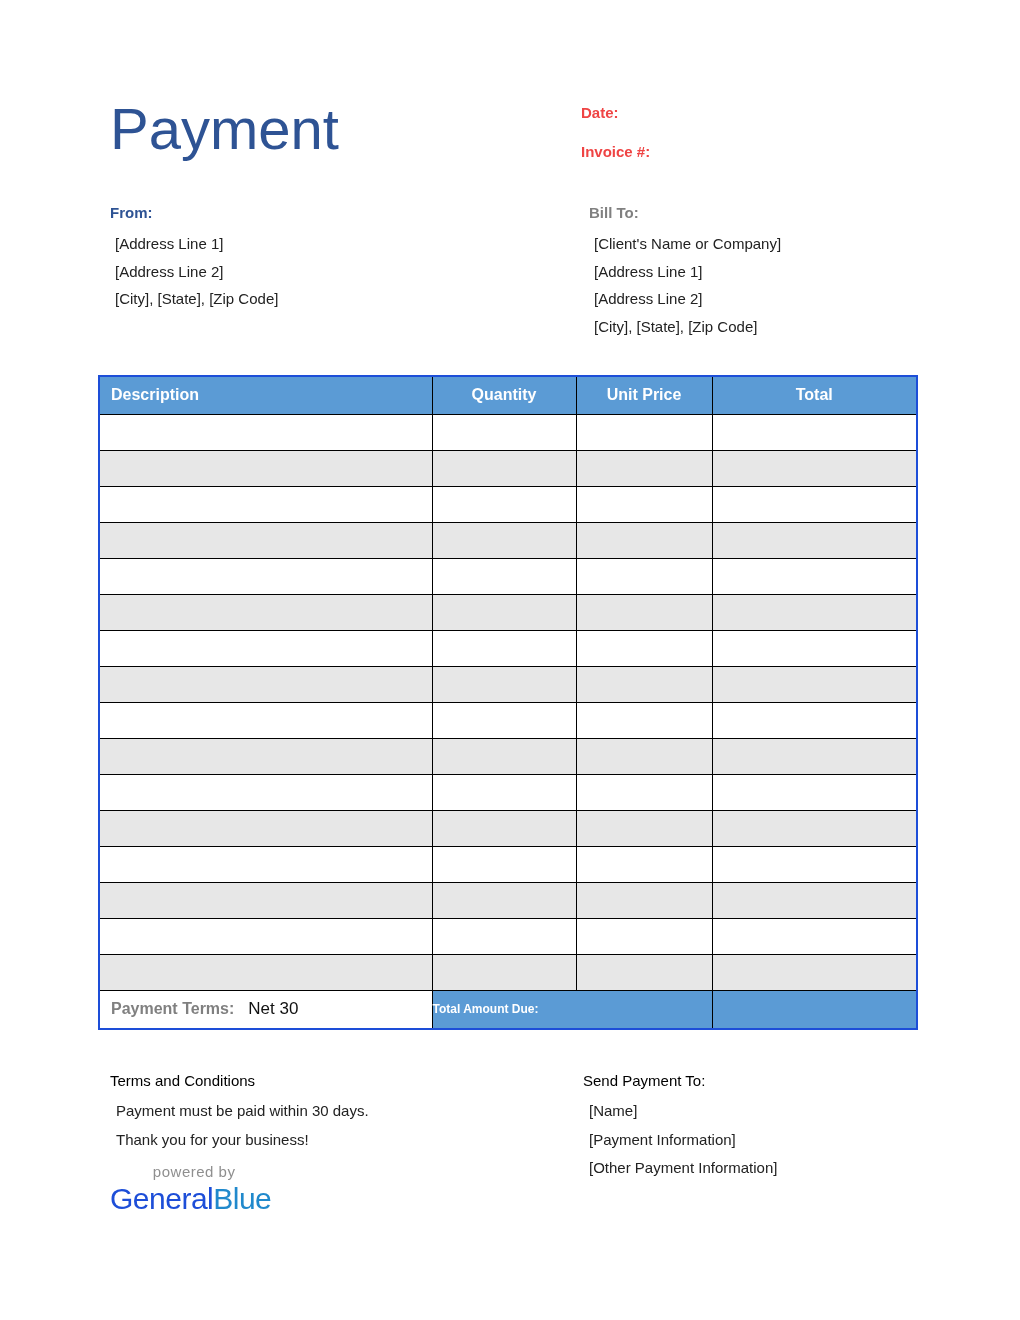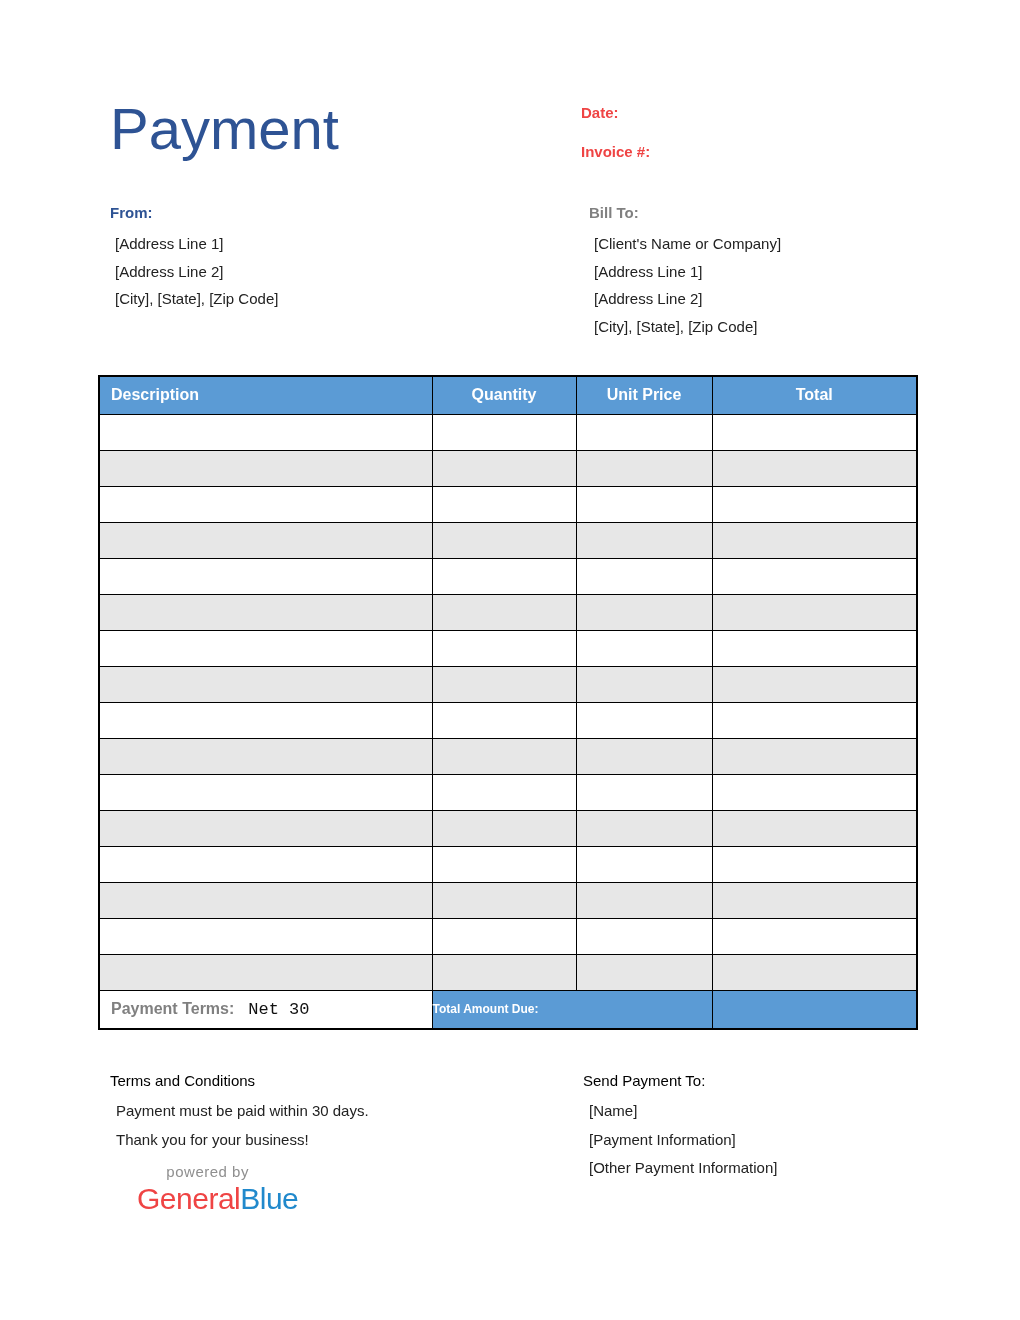--- a/index.html
+++ b/index.html
@@ -35,21 +35,21 @@
   .party-bill .party-label { color: var(--label-gray); }
   .party-line { font-size: 15px; color: #222222; padding-left: 5px; line-height: 27.5px; }
 
   
   .items-table {
     position: absolute;
     left: 98px; top: 375px;
     width: 818px;
     border-collapse: collapse;
     table-layout: fixed;
-    border: 2px solid #000000;
+    border: 2px solid #1d4ed8;
   }
   .items-table col.c1 { width: 333px; }
   .items-table col.c2 { width: 144px; }
   .items-table col.c3 { width: 136px; }
   .items-table col.c4 { width: 205px; }
   .items-table th, .items-table td { border: 1px solid #000000; }
   .items-table thead th {
     background: var(--accent-blue);
     color: #ffffff;
     font-size: 16px;
@@ -57,21 +57,21 @@
     height: 38px;
     text-align: center;
     vertical-align: middle;
   }
   .items-table thead th.th-desc { text-align: left; padding-left: 11px; }
   .items-table tbody td { height: 36px; background: #ffffff; }
   .items-table tbody tr.stripe td { background: var(--row-stripe); }
   .items-table tfoot td { height: 39px; vertical-align: middle; }
   .cell-payment-terms { background: #ffffff; padding-left: 11px; white-space: nowrap; }
   .pt-label { font-size: 16px; font-weight: bold; color: var(--label-gray); }
-  .pt-value { font-size: 17px; color: #111111; margin-left: 14px; font-family: Liberation Mono, monospace; }
+  .pt-value { font-size: 17px; color: #111111; margin-left: 14px; }
   .cell-total-due {
     background: var(--accent-blue);
     color: #ffffff;
     font-size: 12px;
     font-weight: bold;
     padding-right: 10px;
   }
   .cell-total-value { background: var(--accent-blue); }
 
   
@@ -84,21 +84,21 @@
   
   .logo-block { position: absolute; left: 110px; top: 1163px; }
   .logo-powered {
     font-size: 15px;
     color: #8f8f8f;
     letter-spacing: 0.5px;
     padding-left: 7px;
     text-align: center;
   }
   .logo-brand { font-size: 30px; letter-spacing: -0.5px; margin-top: 2px; }
-  .logo-brand .brand-dark { color: #ef4444; margin-left: 27px; }
+  .logo-brand .brand-dark { color: #1d4ed8; }
   .logo-brand .brand-blue { color: var(--brand-blue); }
 </style>
 </head>
 <body>
 
 <div class="page">
 
   <div class="doc-title">Payment</div>
 
   <div class="meta-block">

